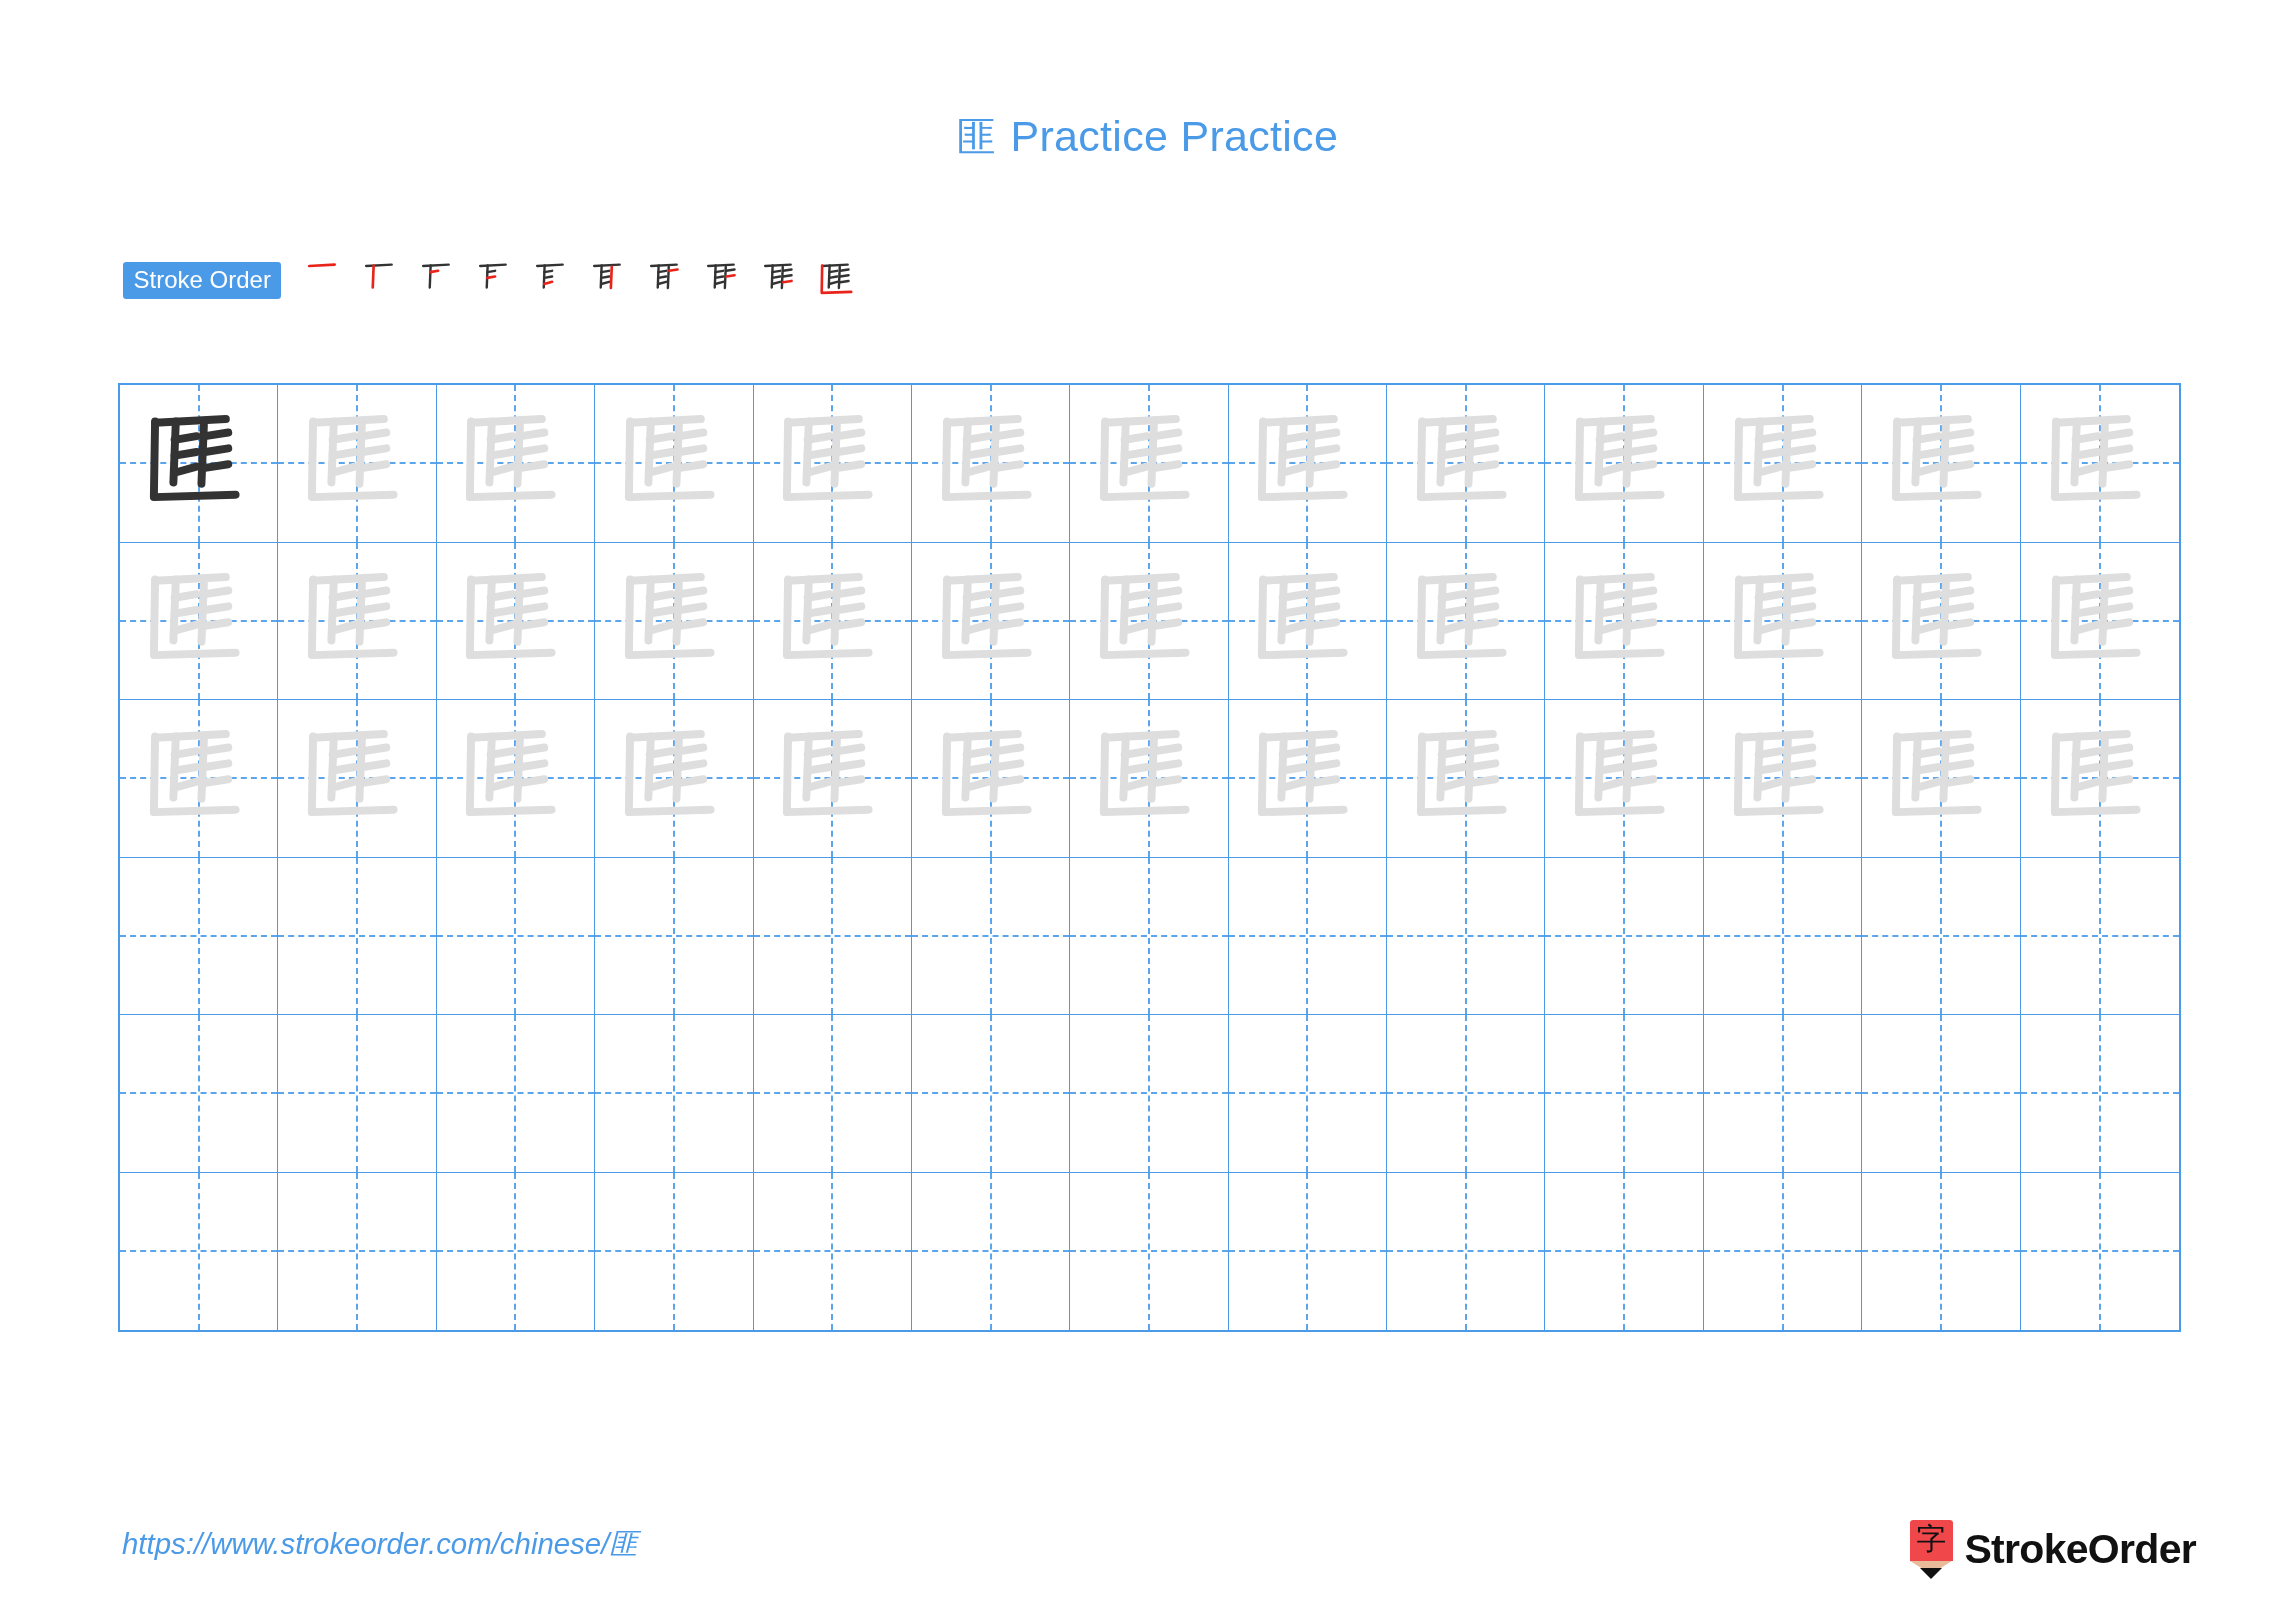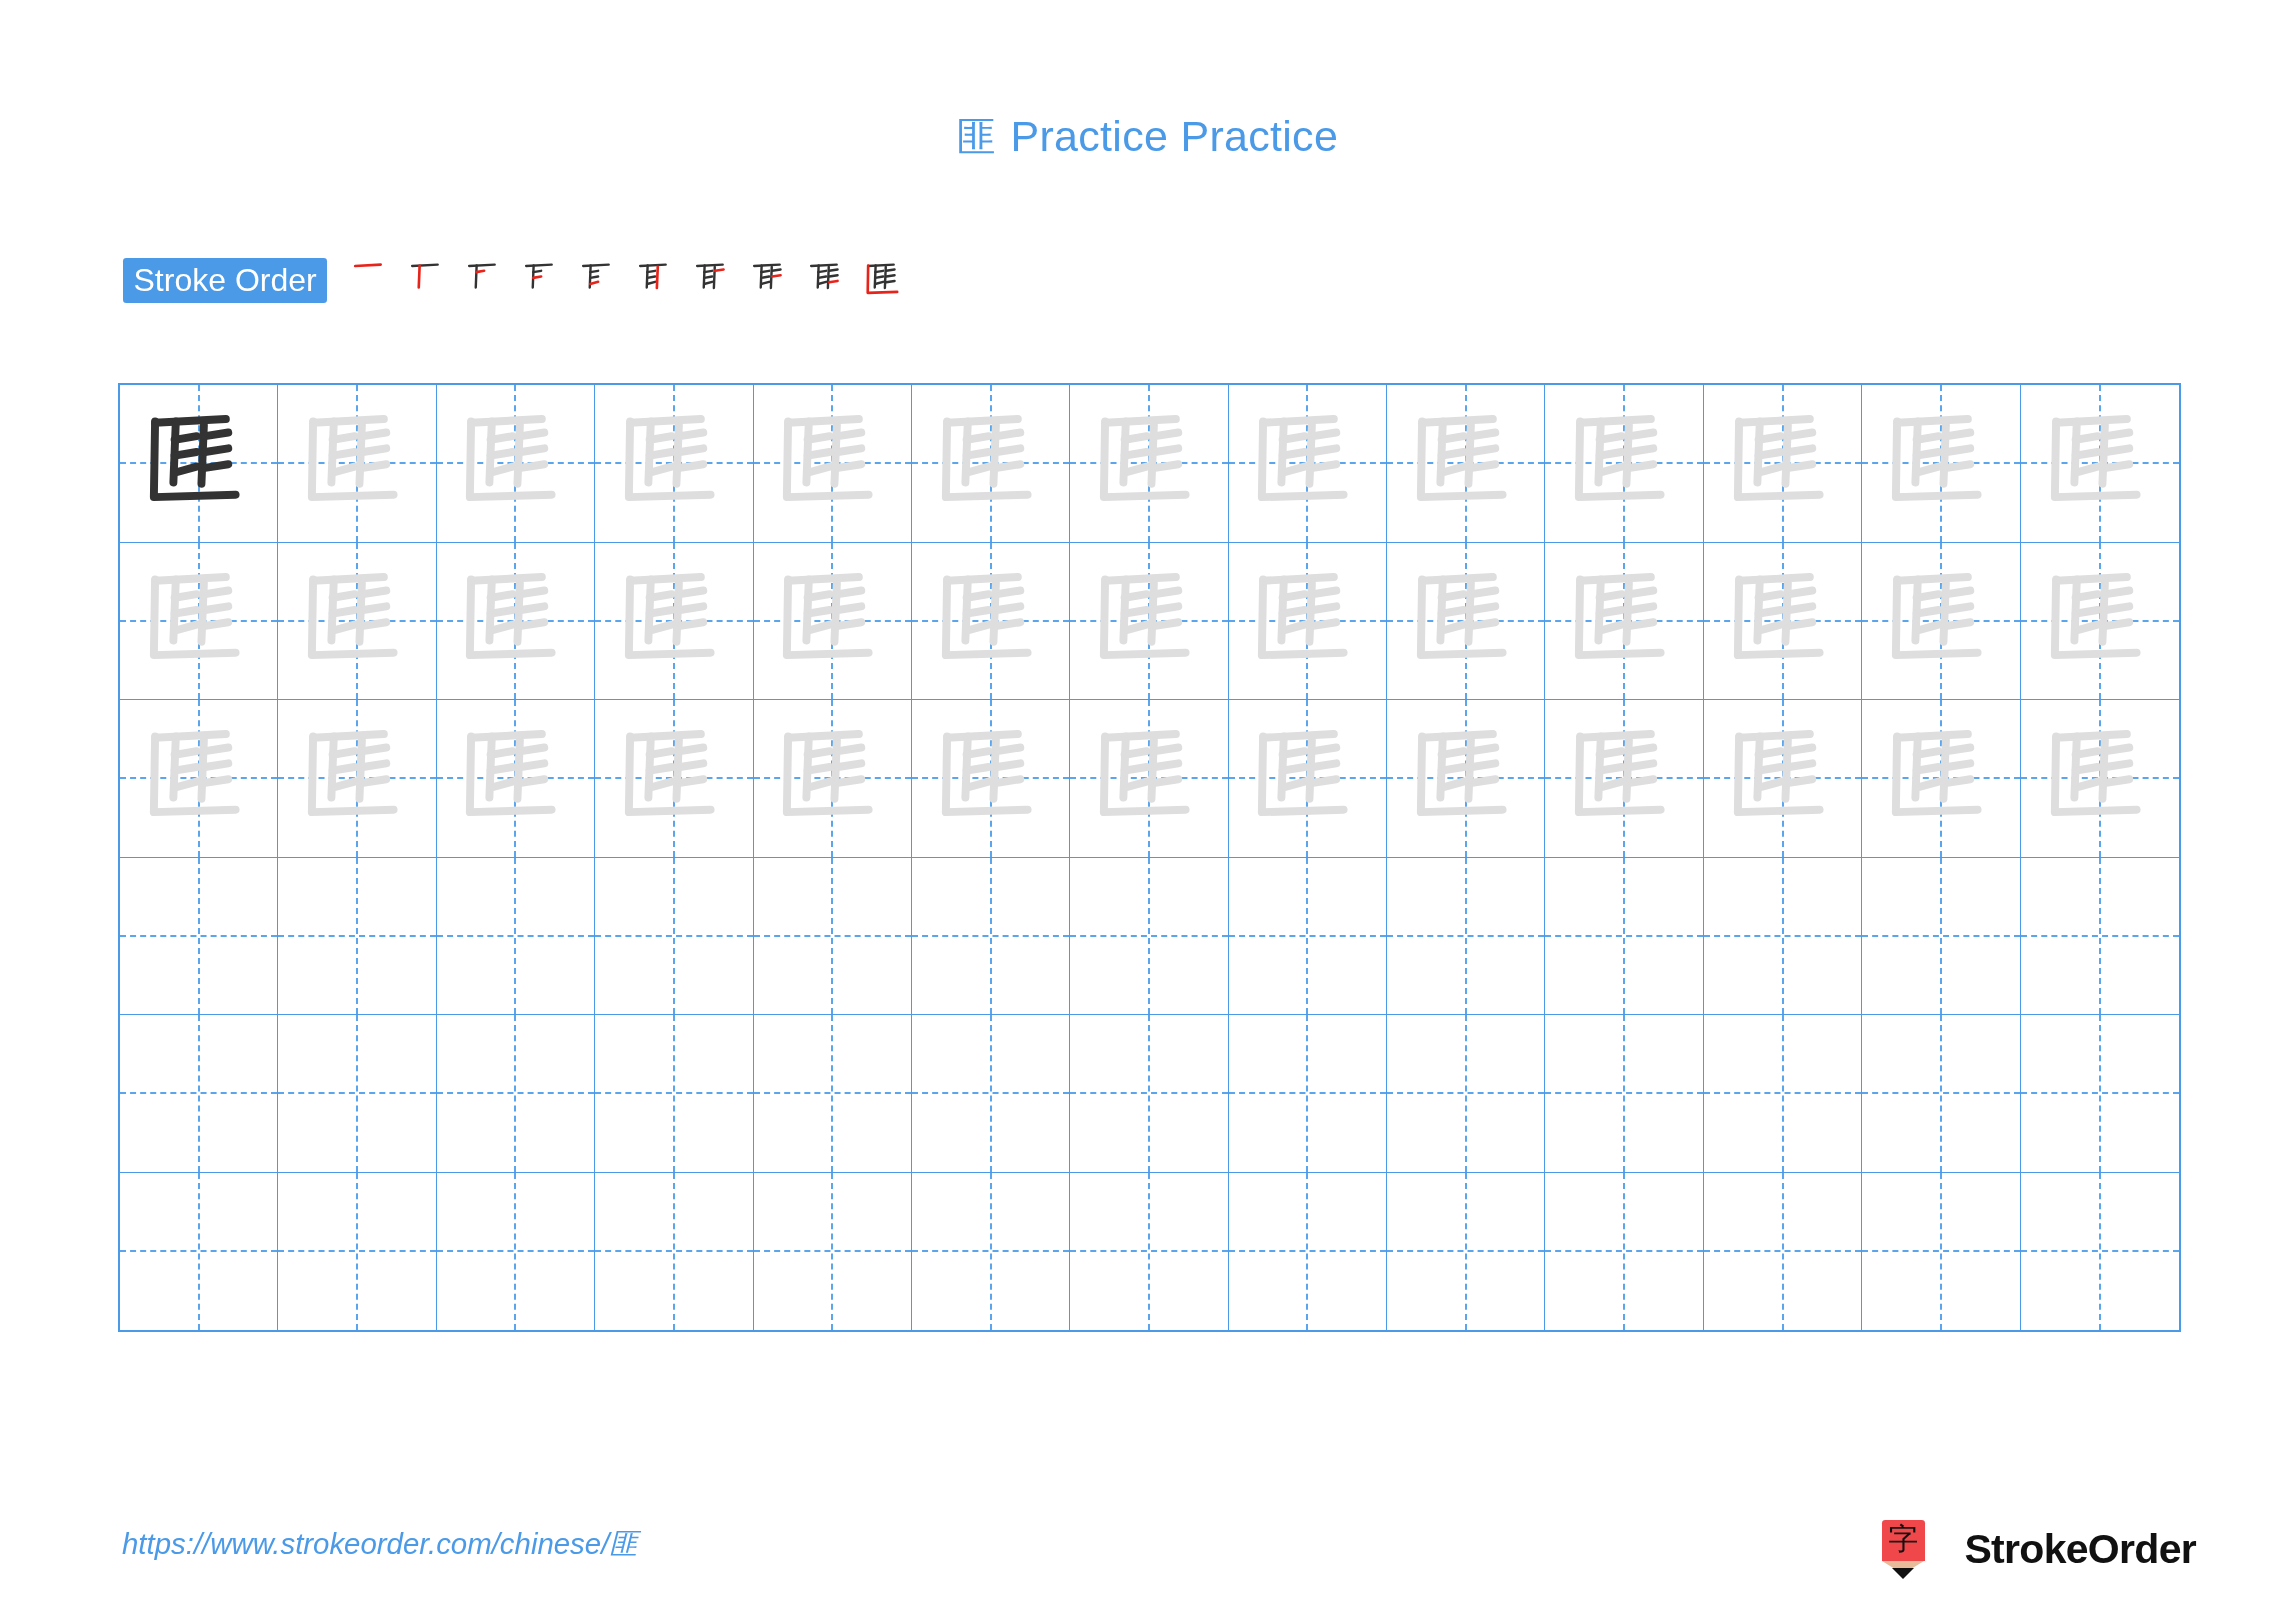--- a/index.html
+++ b/index.html
@@ -38,21 +38,21 @@
     position: absolute;
     top: 257px;
     left: 123px;
     height: 47px;
     display: flex;
     align-items: center;
   }
   #stroke-order-badge {
     background: #4a9ae8;
     color: #ffffff;
-    font-size: 32px;
+    font-size: 24px;
     padding: 5.9px 10.5px 7.9px 10.5px;
     border-radius: 3.3px;
     line-height: 1;
     white-space: nowrap;
   }
   #stroke-steps {
     display: flex;
     align-items: flex-start;
     margin-left: 22px;
   }
@@ -190,21 +190,20 @@
     font-size: 30px;
     color: #111111;
     line-height: 1;
   }
   #brand-name {
     font-size: 41px;
     font-weight: bold;
     color: #111111;
     letter-spacing: -0.7px;
     white-space: nowrap;
-    margin-left: 28px;
   }
 </style>
 </head>
 <body>
 
 <div id="page-title">
   <span class="title-char">匪</span><span> Practice Practice</span>
 </div>
 
 <div id="stroke-order-section">

